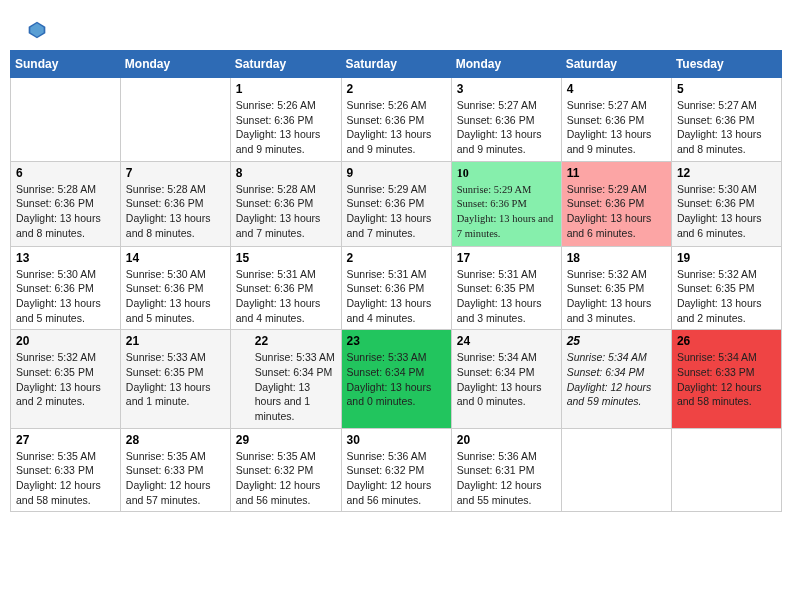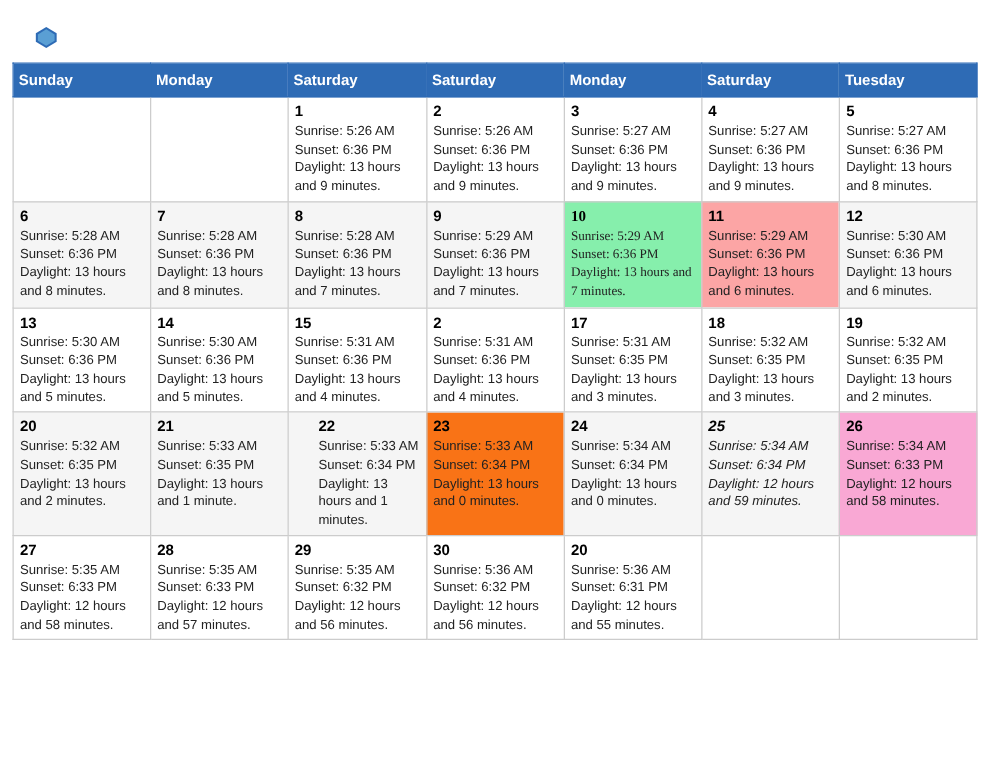--- a/index.html
+++ b/index.html
@@ -258,39 +258,39 @@
           <div class="day-info" style="white-space: pre-line;">Sunrise: 5:33 AM
 Sunset: 6:35 PM
 Daylight: 13 hours and 1 minute.</div>
         </td>
         <td style="background: rgb(245, 245, 245); padding-left: 24px;">
           <span class="day-number">22</span>
           <div class="day-info" style="white-space: pre-line;">Sunrise: 5:33 AM
 Sunset: 6:34 PM
 Daylight: 13 hours and 1 minutes.</div>
         </td>
-        <td style="background: #f97316;">
+        <td style="background: #22c55e;">
           <span class="day-number">23</span>
           <div class="day-info" style="white-space: pre-line;">Sunrise: 5:33 AM
 Sunset: 6:34 PM
 Daylight: 13 hours and 0 minutes.</div>
         </td>
         <td style="background: rgb(245, 245, 245);">
           <span class="day-number">24</span>
           <div class="day-info" style="white-space: pre-line;">Sunrise: 5:34 AM
 Sunset: 6:34 PM
 Daylight: 13 hours and 0 minutes.</div>
         </td>
         <td style="background: rgb(245, 245, 245); font-style: italic;">
           <span class="day-number">25</span>
           <div class="day-info" style="white-space: pre-line;">Sunrise: 5:34 AM
 Sunset: 6:34 PM
 Daylight: 12 hours and 59 minutes.</div>
         </td>
-        <td style="background: #f9a8d4;">
+        <td style="background: #ef4444;">
           <span class="day-number">26</span>
           <div class="day-info" style="white-space: pre-line;">Sunrise: 5:34 AM
 Sunset: 6:33 PM
 Daylight: 12 hours and 58 minutes.</div>
         </td>
       </tr>
       <tr>
         <td>
           <span class="day-number">27</span>
           <div class="day-info" style="white-space: pre-line;">Sunrise: 5:35 AM

